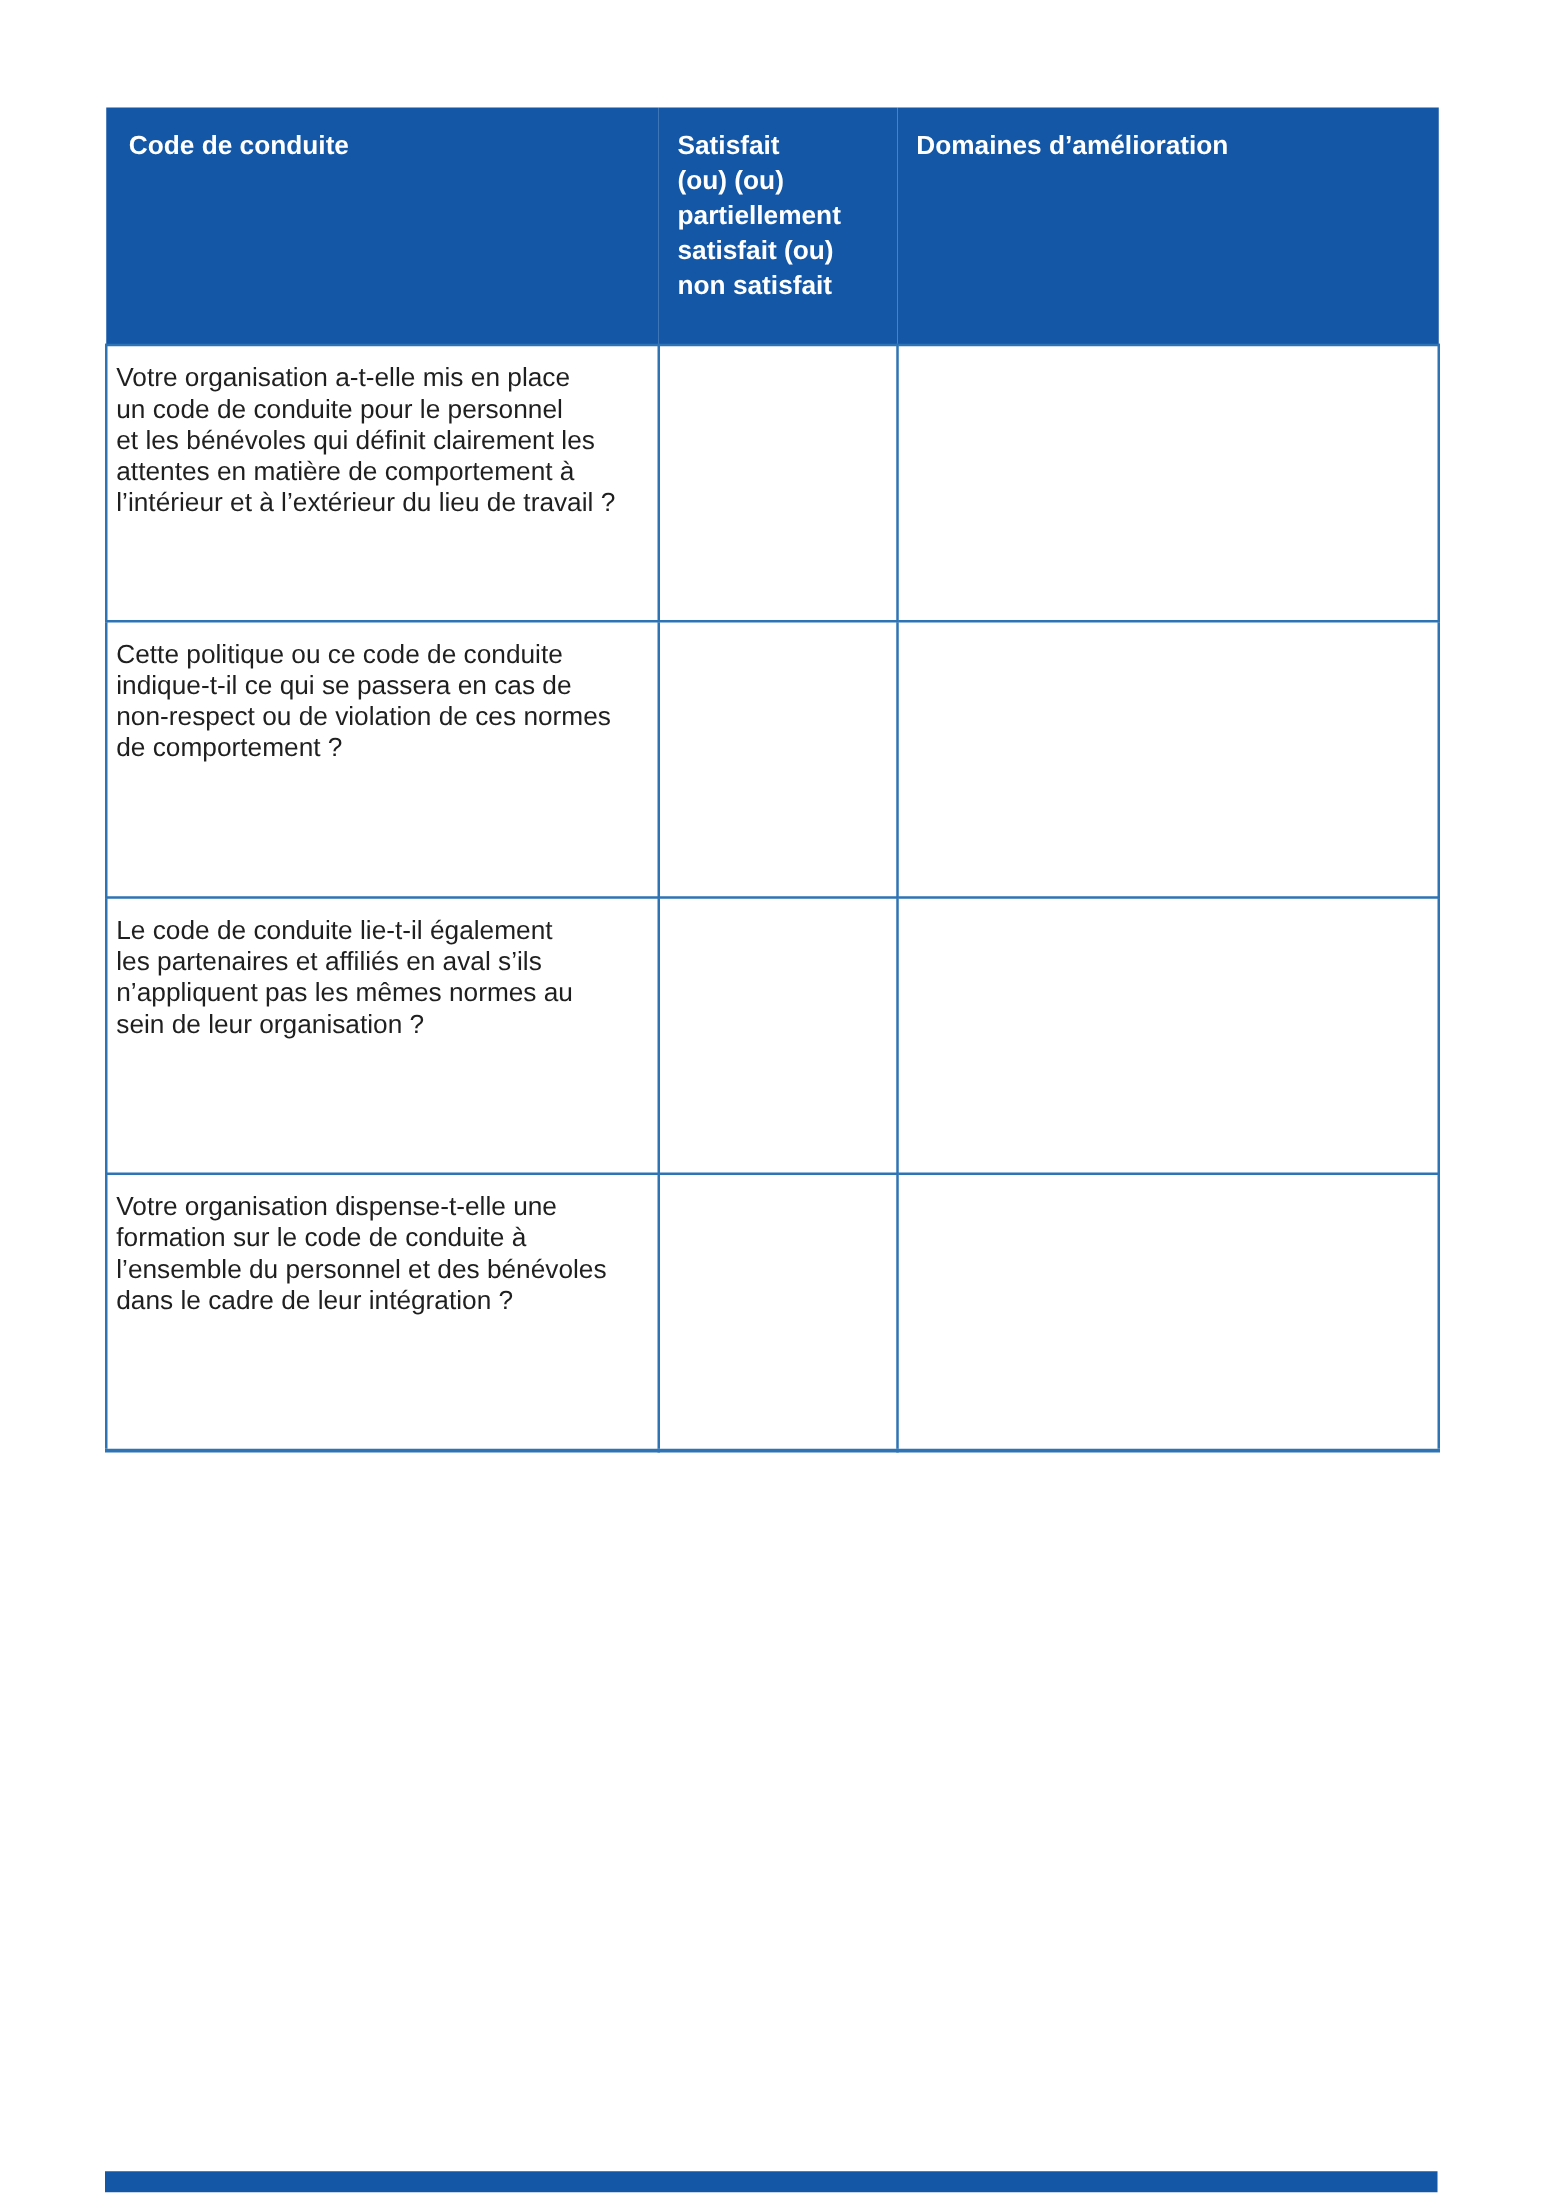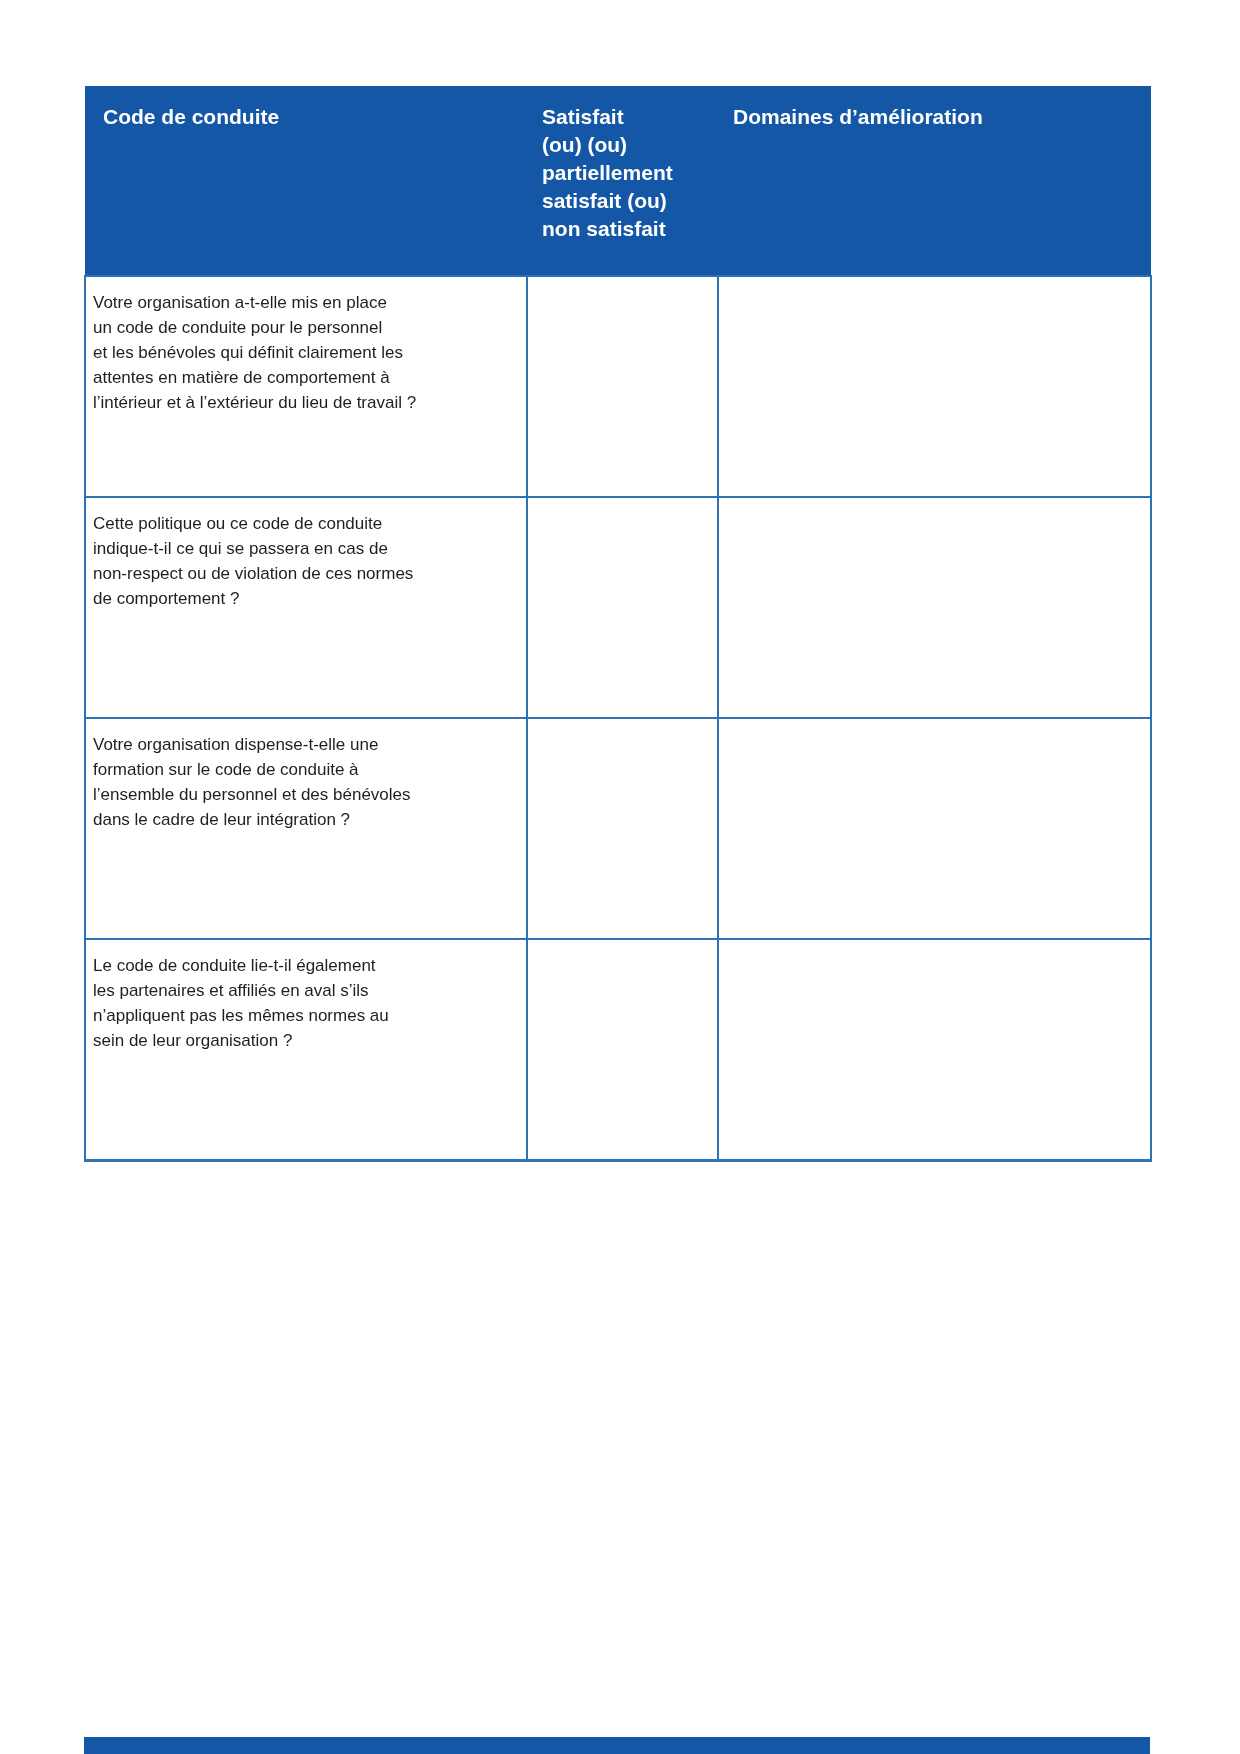--- a/index.html
+++ b/index.html
@@ -40,21 +40,21 @@
     vertical-align: top;
     padding: 17px 14px 8px 15px;
     white-space: pre-line;
     border: none;
   }
   th.first { padding-left: 18px; }
 
   td {
     border: 2px solid var(--border, #2E74B5);
     vertical-align: top;
-    font-size: 17px;
+    font-size: 21px;
     line-height: 25px;
     color: var(--body-text, #1F1F1F);
     padding: 13px 12px 8px 7px;
     white-space: pre-line;
     background: #ffffff;
   }
 
   .bottom-strip {
     position: absolute;
     left: 84px; top: 1737px;
@@ -96,32 +96,32 @@
       </tr>
       <tr class="body-row">
         <td>Cette politique ou ce code de conduite
 indique-t-il ce qui se passera en cas de
 non-respect ou de violation de ces normes
 de comportement ?</td>
         <td></td>
         <td></td>
       </tr>
       <tr class="body-row">
+        <td>Le code de conduite lie-t-il également
+les partenaires et affiliés en aval s’ils
+n’appliquent pas les mêmes normes au
+sein de leur organisation ?</td>
+        <td></td>
+        <td></td>
+      </tr>
+      <tr class="body-row">
         <td>Votre organisation dispense-t-elle une
 formation sur le code de conduite à
 l’ensemble du personnel et des bénévoles
 dans le cadre de leur intégration ?</td>
-        <td></td>
-        <td></td>
-      </tr>
-      <tr class="body-row">
-        <td>Le code de conduite lie-t-il également
-les partenaires et affiliés en aval s’ils
-n’appliquent pas les mêmes normes au
-sein de leur organisation ?</td>
         <td></td>
         <td></td>
       </tr>
     </tbody>
   </table>
 
   <div class="bottom-strip"></div>
 
 </div>
 

